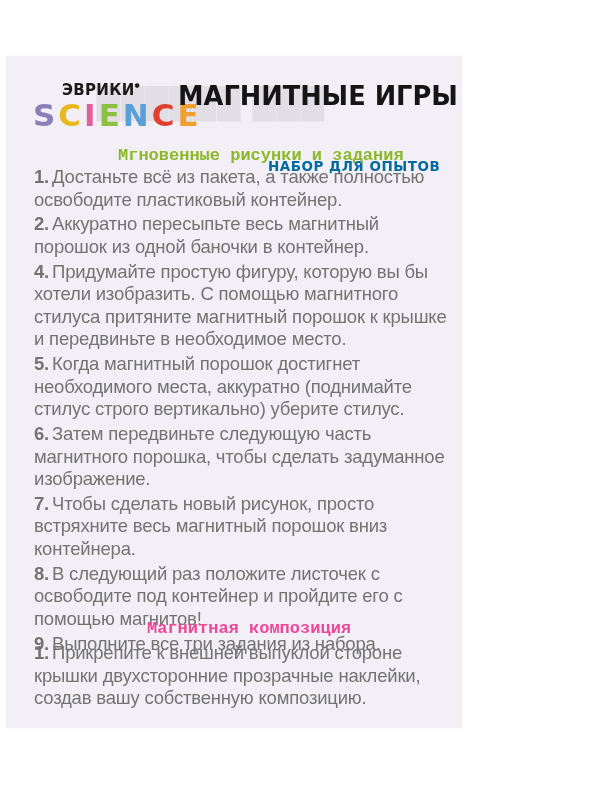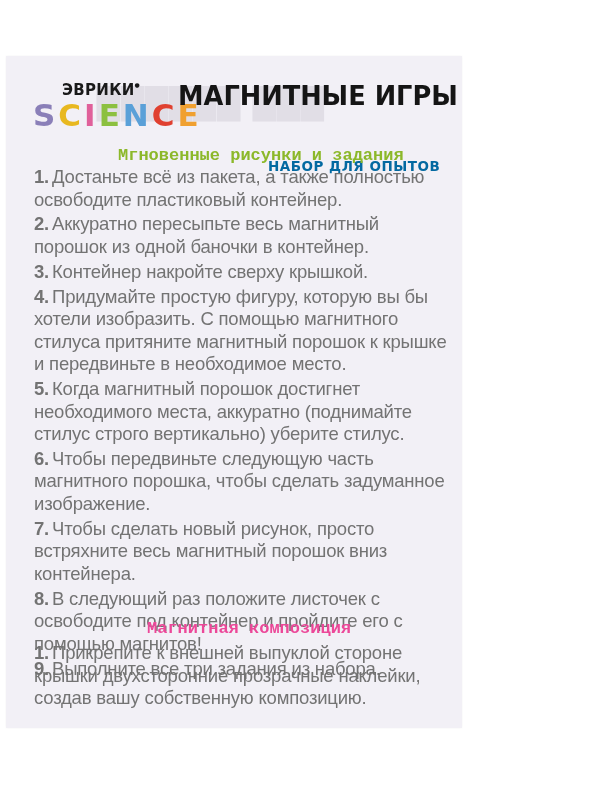--- a/index.html
+++ b/index.html
@@ -73,24 +73,23 @@
 </div>
 
 <div class="title">МАГНИТНЫЕ ИГРЫ</div>
 <div class="subtitle" style="color: #0369a1; margin-top: 48px;">НАБОР ДЛЯ ОПЫТОВ</div>
 
 <div class="section-heading h-green" style="color: rgb(140, 184, 42);">Мгновенные рисунки и задания</div>
 
 <ul class="steps steps-1">
   <li><span class="num">1.</span><span>Достаньте всё из пакета, а также полностью освободите пластиковый контейнер.</span></li>
   <li><span class="num">2.</span><span>Аккуратно пересыпьте весь магнитный порошок из одной баночки в контейнер.</span></li>
-  <li><span class="num">3.</span><span>Контейнер накройте сверху крышкой.</span></li>
   <li><span class="num">4.</span><span>Придумайте простую фигуру, которую вы бы хотели изобразить. С помощью магнитного стилуса притяните магнитный порошок к крышке и передвиньте в необходимое место.</span></li>
   <li><span class="num">5.</span><span>Когда магнитный порошок достигнет необходимого места, аккуратно (поднимайте стилус строго вертикально) уберите стилус.</span></li>
-  <li><span class="num">6.</span><span>Чтобы передвиньте следующую часть магнитного порошка, чтобы сделать задуманное изображение.</span></li>
+  <li><span class="num">6.</span><span>Затем передвиньте следующую часть магнитного порошка, чтобы сделать задуманное изображение.</span></li>
   <li><span class="num">7.</span><span>Чтобы сделать новый рисунок, просто встряхните весь магнитный порошок вниз контейнера.</span></li>
   <li><span class="num">8.</span><span>В следующий раз положите листочек с освободите под контейнер и пройдите его с помощью магнитов!</span></li>
   <li><span class="num">9.</span><span>Выполните все три задания из набора.</span></li>
 </ul>
 
 <div class="section-heading h-red" style="color: #ec4899;">Магнитная композиция</div>
 
 <ul class="steps steps-2">
   <li><span class="num">1.</span><span>Прикрепите к внешней выпуклой стороне крышки двухсторонние прозрачные наклейки, создав вашу собственную композицию.</span></li>
 </ul>

